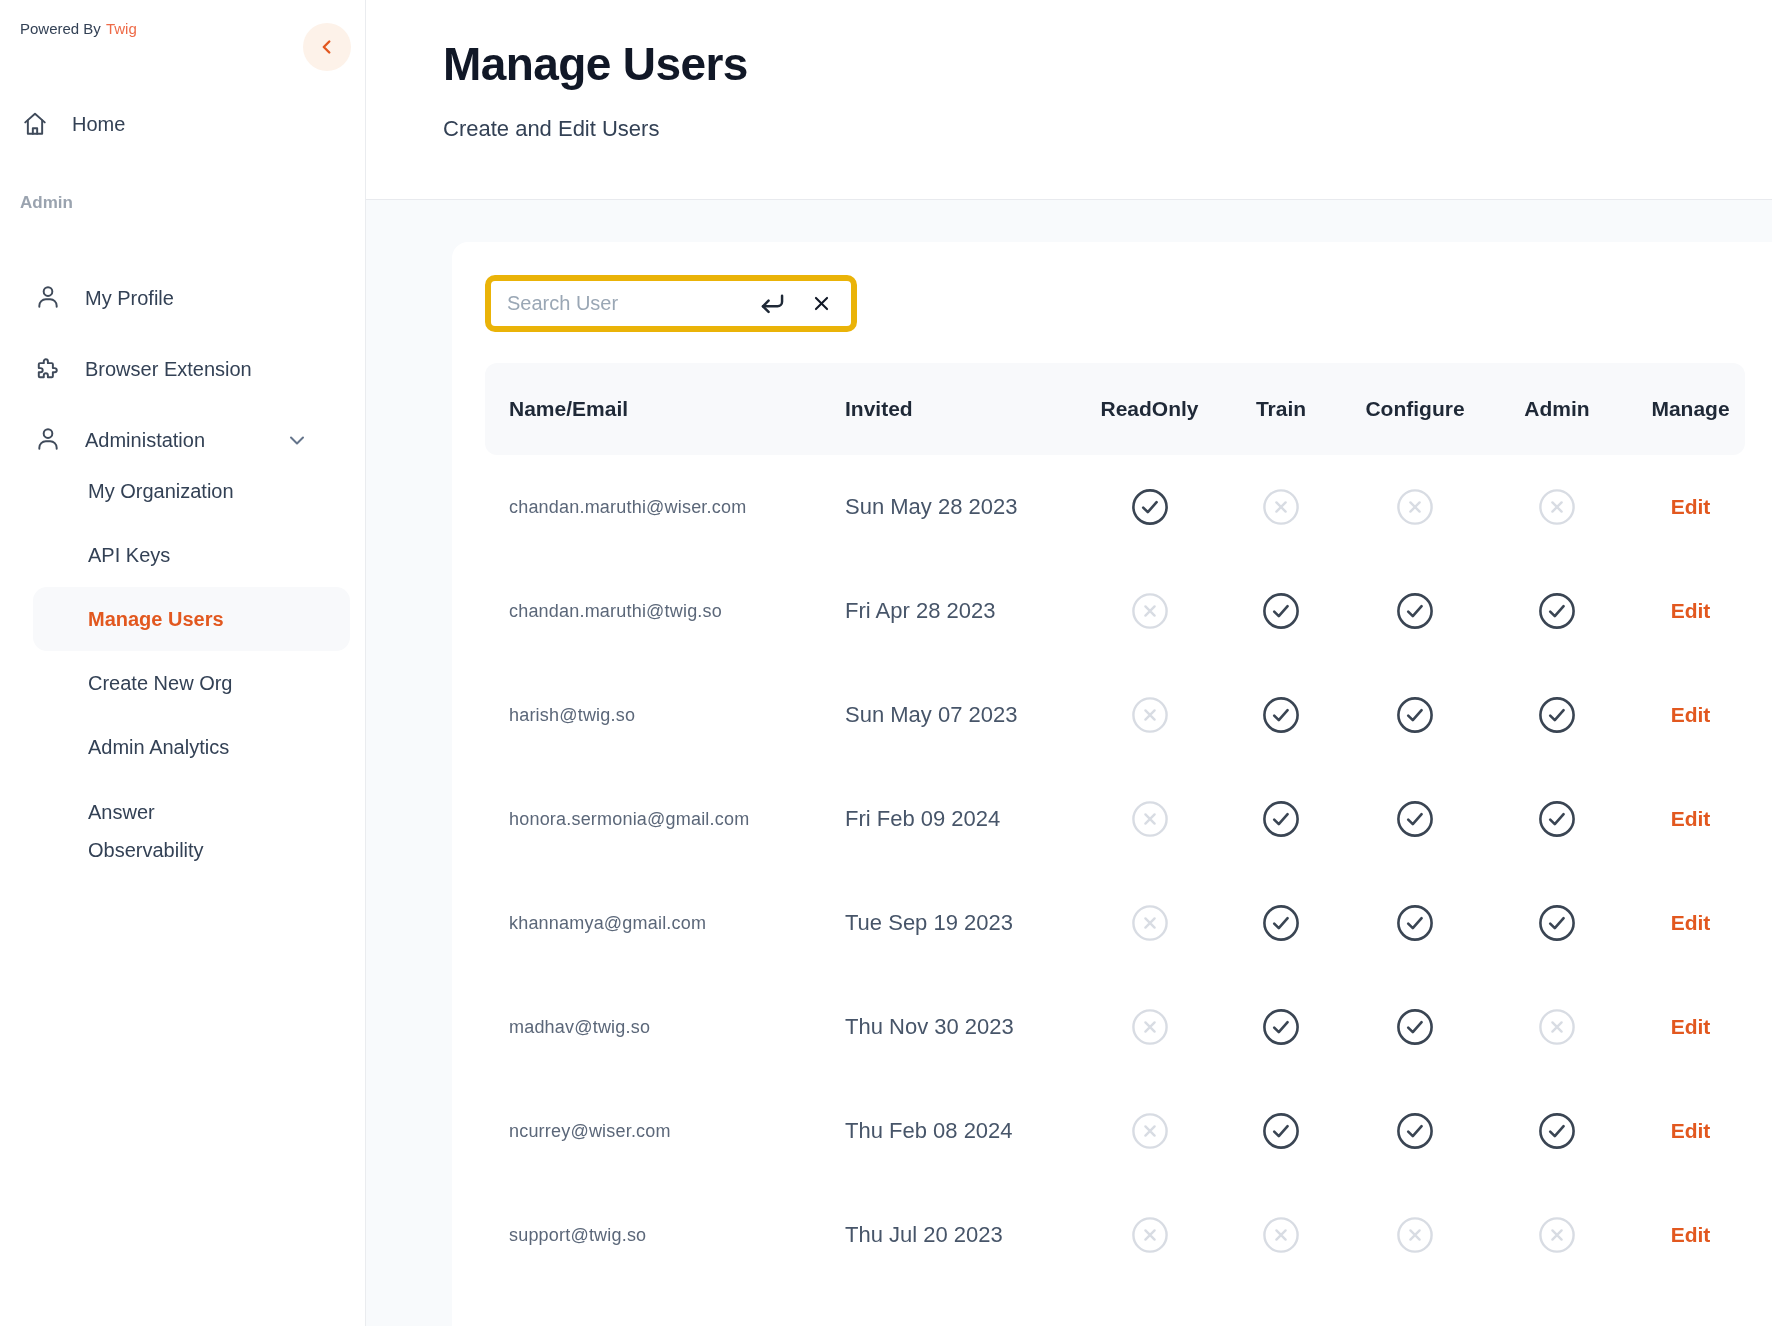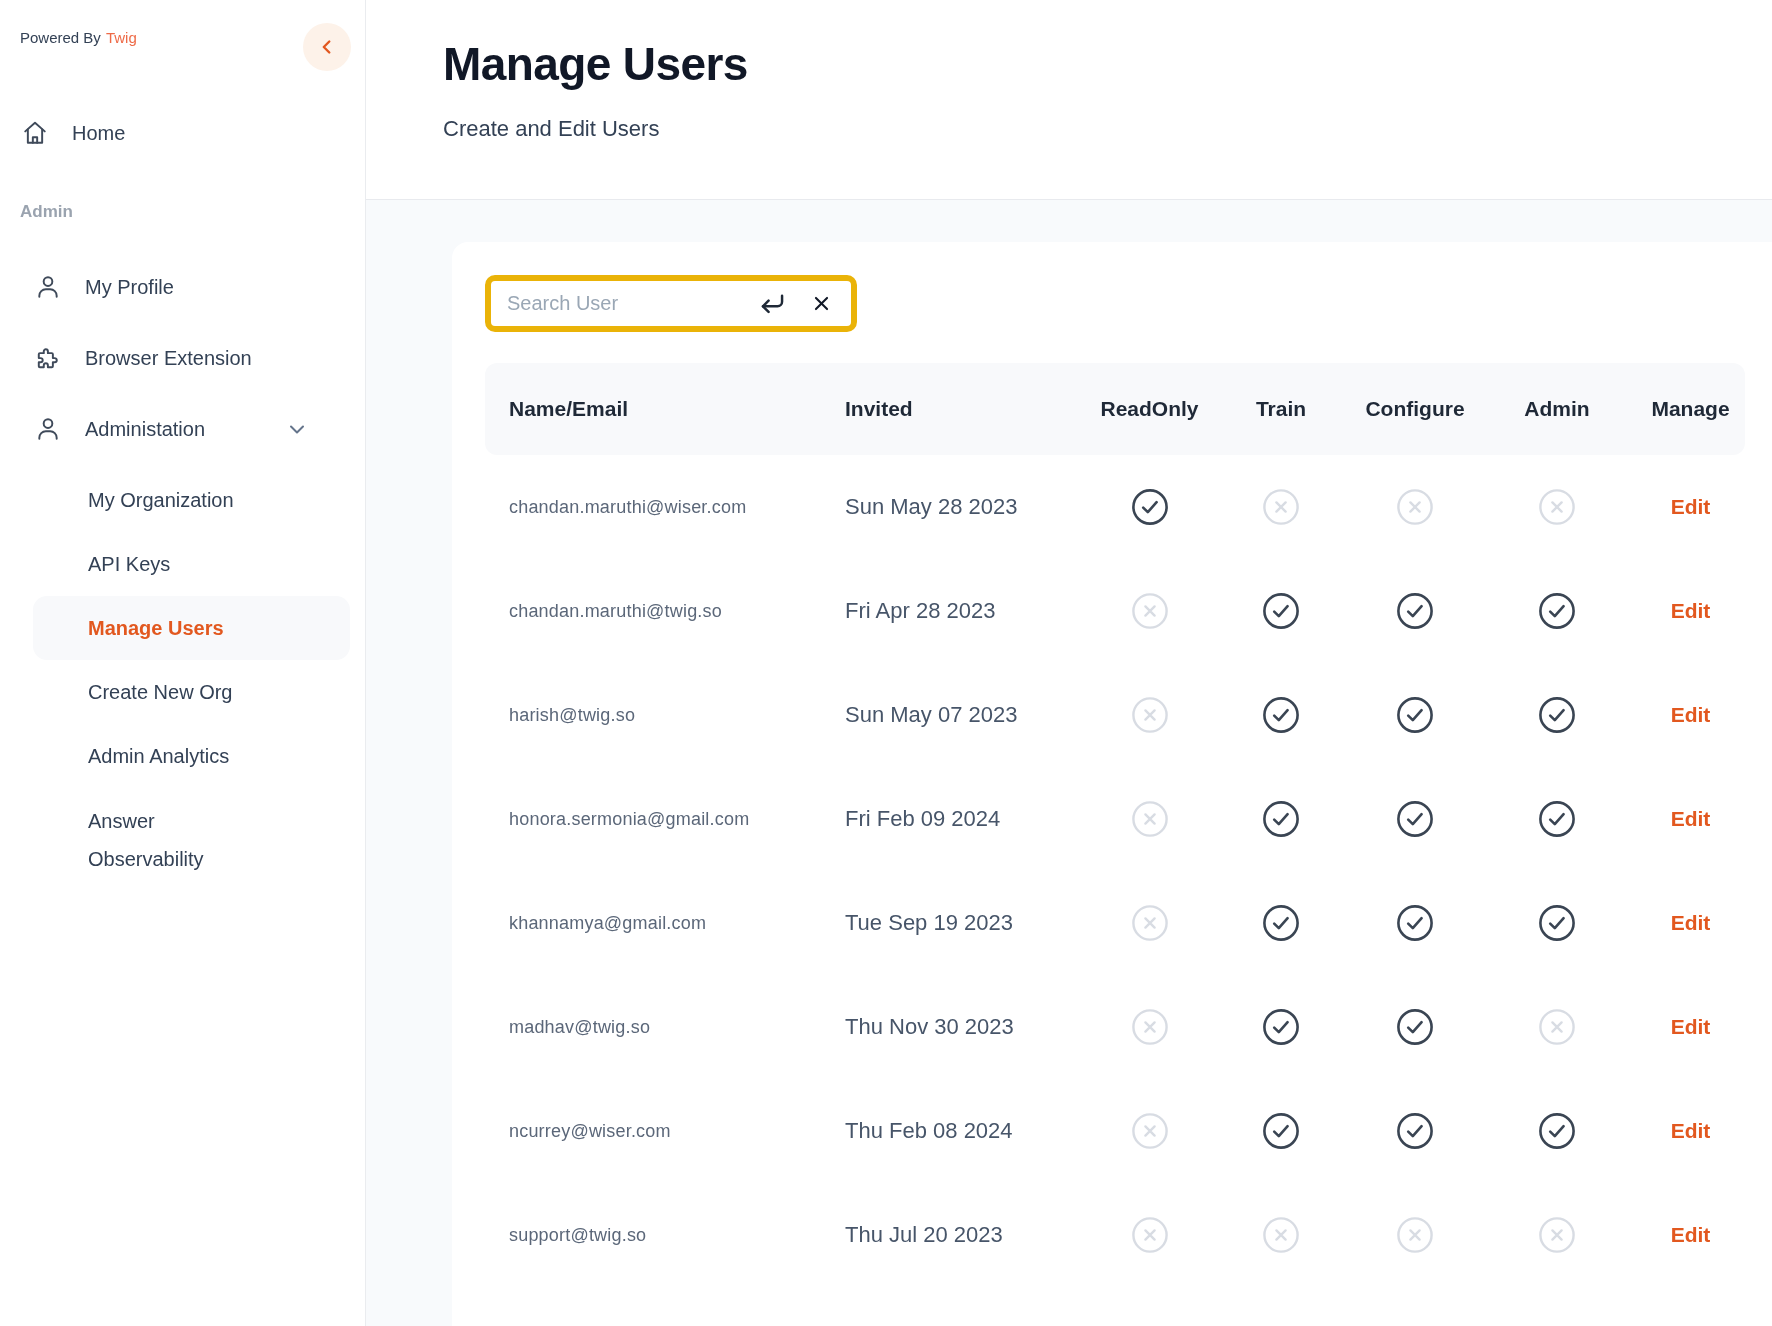--- a/index.html
+++ b/index.html
@@ -12,36 +12,36 @@
     font-family:"Liberation Sans","DejaVu Sans",sans-serif;
     background:#ffffff; color:#334155; display:flex;
   }
   
   .sidebar{
     width:366px; flex-shrink:0; background:#fff; border-right:1px solid #eaecef;
     position:relative; padding-top:18px; height:100%;
   }
   .sidebar-header{padding:0 20px;}
   .app-title{font-size:30px;font-weight:800;color:#1e293b;letter-spacing:-0.3px;line-height:36px;}
-  .powered{margin-top:9px;font-size:15px;color:#334155;line-height:22px;}
+  .powered{font-size:15px;color:#334155;line-height:22px;}
   .powered .brand{color:var(--brand);margin-left:5px;}
   .collapse-btn{
     position:absolute;top:23px;right:14px;width:48px;height:48px;border-radius:50%;
     background:#fdf2e9;border:none;display:flex;align-items:center;justify-content:center;cursor:pointer;
   }
   .collapse-btn svg{width:22px;height:22px;stroke:var(--accent);stroke-width:2.6;fill:none;stroke-linecap:round;stroke-linejoin:round;}
   .nav-home{
     margin-top:58px;height:52px;display:flex;align-items:center;gap:24px;
     padding-left:22px;font-size:20px;color:#334155;cursor:pointer;
   }
   .nav-icon{width:26px;height:26px;stroke:#3f4a5a;stroke-width:1.8;fill:none;stroke-linecap:round;stroke-linejoin:round;flex-shrink:0;}
   .section-label{margin-top:42px;padding-left:20px;font-size:17px;font-weight:700;color:#9aa3af;line-height:22px;}
   .nav-list{margin-top:32px;}
   .nav-item{
-    height:64px;margin-bottom:7px;display:flex;align-items:center;gap:24px;
+    height:64px;margin-bottom:7px;display:flex;align-items:flex-end;gap:24px;
     padding-left:35px;padding-right:56px;font-size:20px;color:#334155;cursor:pointer;
   }
   .nav-item .label{flex:1;}
   .chev-down{width:24px;height:24px;stroke:#64748b;stroke-width:2;fill:none;stroke-linecap:round;stroke-linejoin:round;}
   .sub-list{margin-top:0;}
   .sub-item{
     margin-left:33px;width:317px;height:64px;display:flex;align-items:center;
     padding-left:55px;font-size:20px;color:#334155;cursor:pointer;border-radius:14px;
   }
   .sub-item.active{background:var(--panel);color:var(--accent);font-weight:700;}

